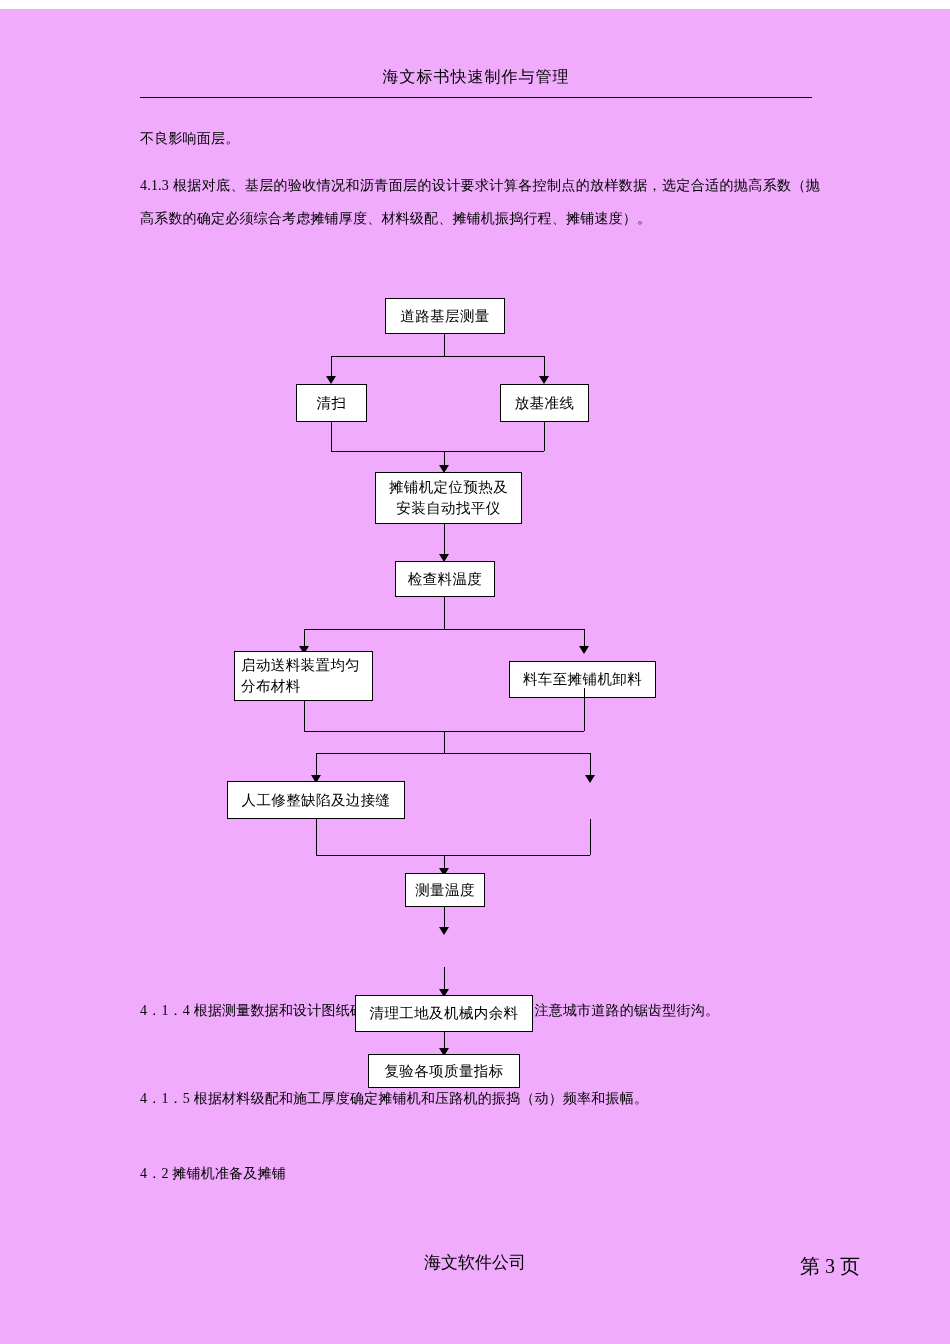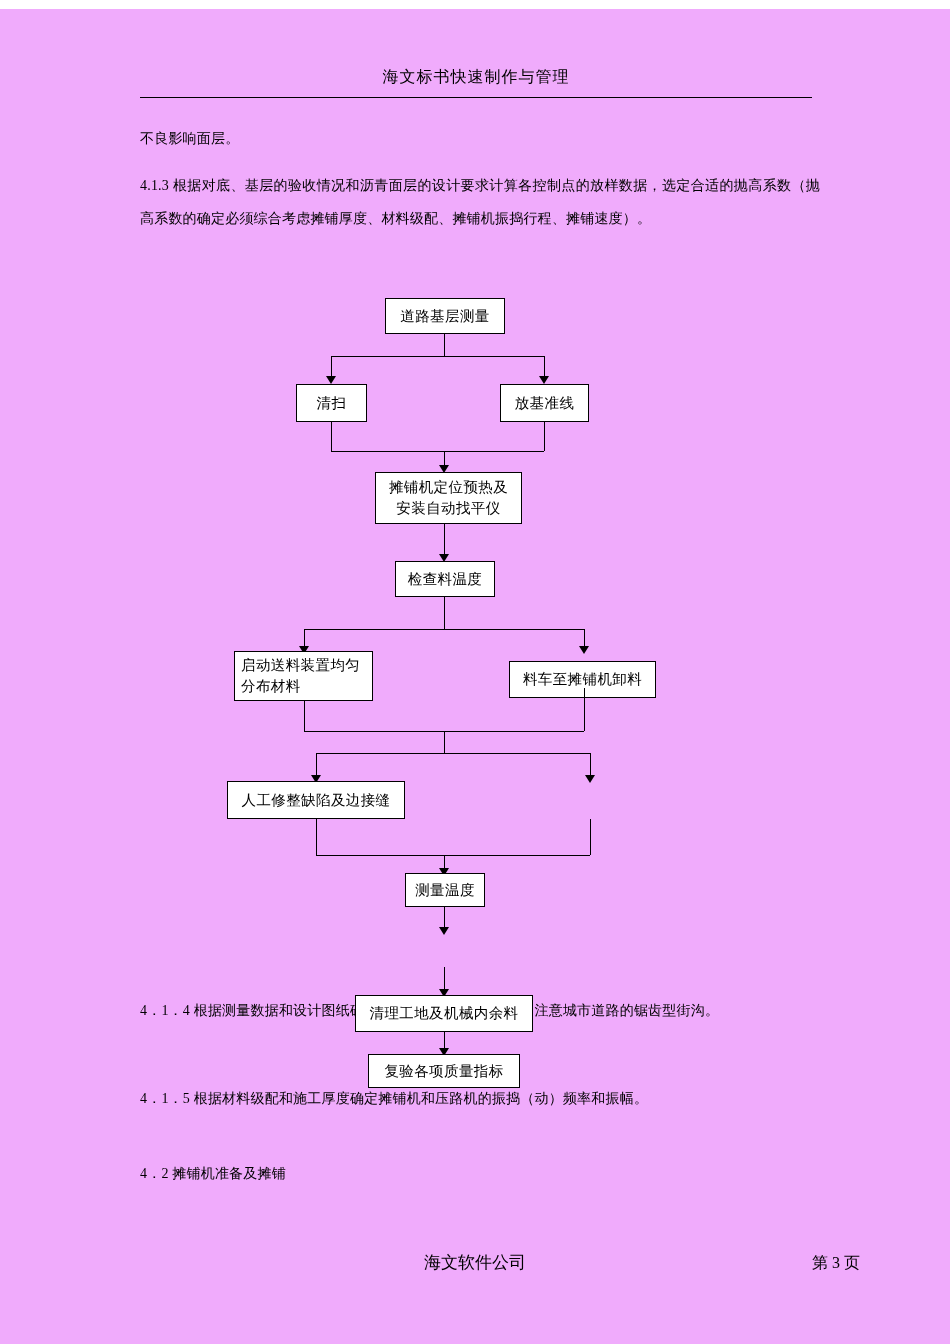--- a/index.html
+++ b/index.html
@@ -58,21 +58,21 @@
     left: 0;
     top: 1242px;
     width: 950px;
     text-align: center;
     font-size: 17px;
   }
   .footer-right {
     position: absolute;
     right: 138px;
     top: 1244px;
-    font-size: 16px;
+    font-size: 20px;
   }
 
   
   .flow {
     position: absolute;
     left: 0;
     top: 0;
     width: 865px;
     height: 1344px;
     pointer-events: none;

